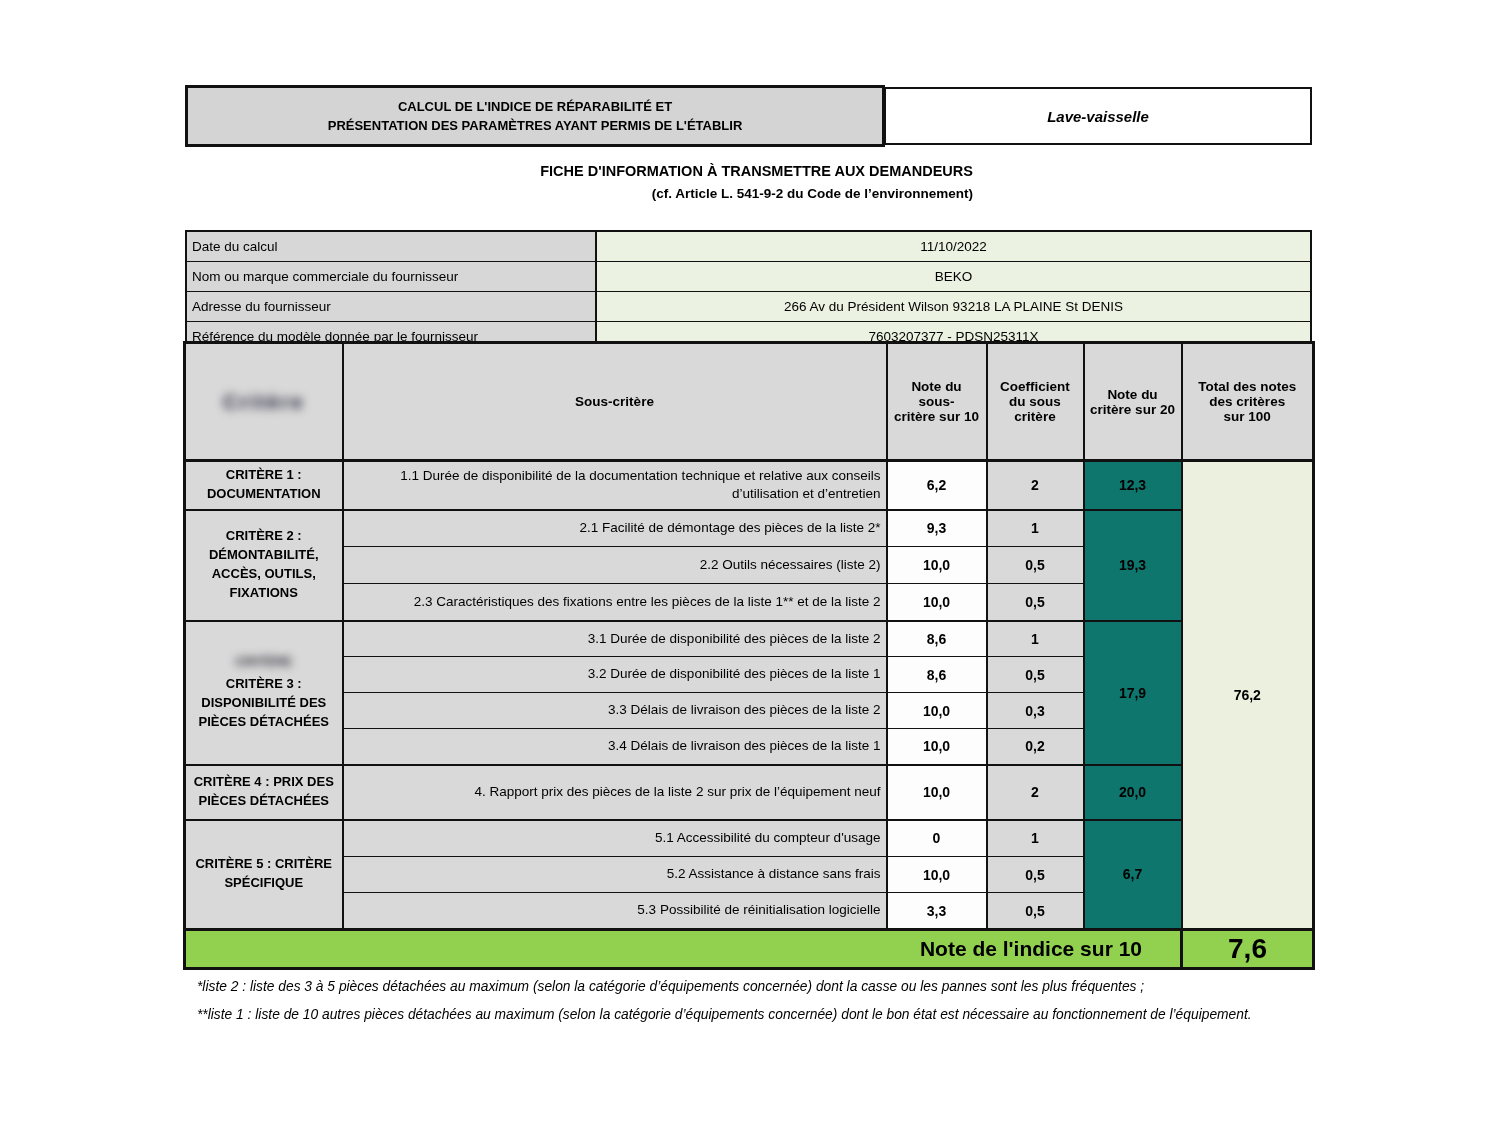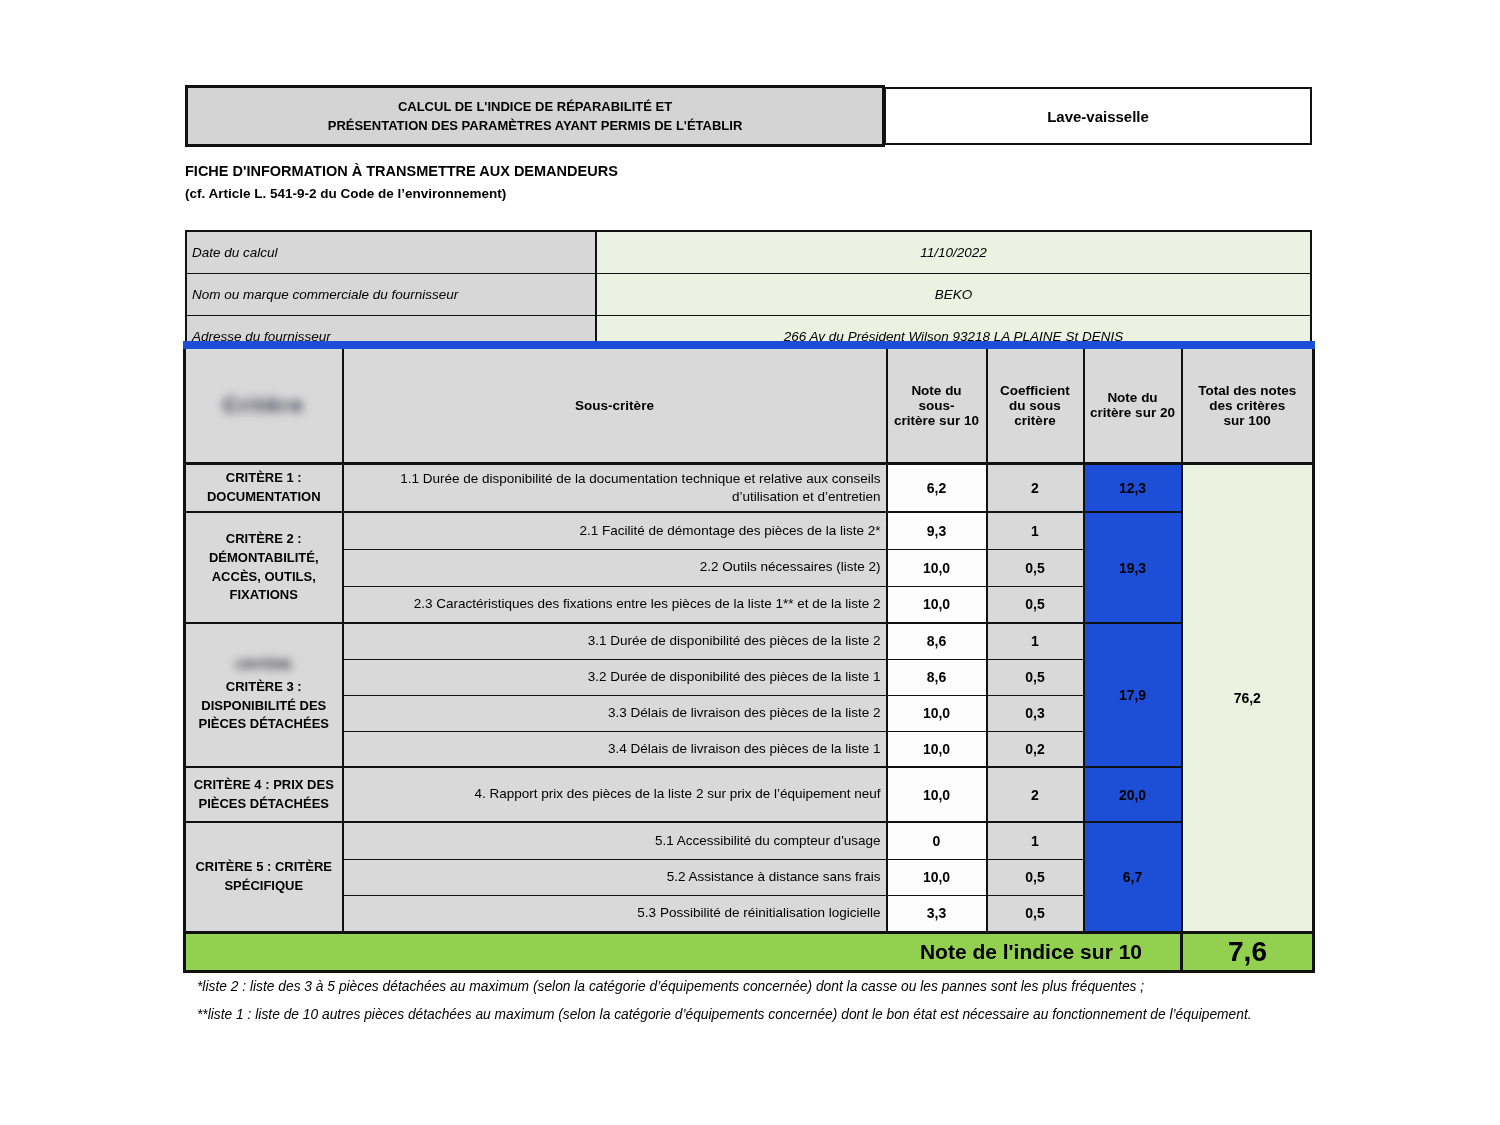--- a/index.html
+++ b/index.html
@@ -18,54 +18,54 @@
     width: 700px; height: 62px; background: #d4d4d4;
     border: 3px solid #111;
     display: flex; align-items: center; justify-content: center;
     font-weight: bold; font-size: 13px; line-height: 1.5; text-align: center;
     white-space: pre-line;
   }
   .product-box {
     flex: 1; height: 58px; margin-top: 2px; margin-left: -1px;
     border: 2px solid #111; background: #fff;
     display: flex; align-items: center; justify-content: center;
-    font-weight: bold; font-size: 15px;
-  }
-
-  
-  .subtitle { position: absolute; left: 185px; top: 163px; width: 800px; text-align: left; }
+    font-weight: bold; font-style: italic; font-size: 15px;
+  }
+
+  
+  .subtitle { position: absolute; left: 173px; top: 163px; width: 800px; text-align: right; }
   .subtitle .l1 { font-weight: bold; font-size: 14.5px; margin-bottom: 7px; }
   .subtitle .l2 { font-weight: bold; font-size: 13.5px; }
 
   
   .info-table { position: absolute; left: 185px; top: 230px; border-collapse: collapse; table-layout: fixed; width: 1127px; }
-  .info-table td { border: 1px solid #111; height: 21px; font-size: 13.5px; padding: 13px 5px; font-style: italic; }
+  .info-table td { border: 1px solid #111; height: 21px; font-size: 13.5px; padding: 7px 5px; }
   .info-table { border: 2px solid #111; }
   .info-table td.lbl { background: #d7d7d7; width: 410px; text-align: left; }
   .info-table td.val { background: #ecf2e2; text-align: center; border-left: 2px solid #111; }
 
   
   .main-table { position: absolute; left: 183px; top: 341px; border-collapse: collapse; table-layout: fixed; width: 1129px; border: 3px solid #111; }
   .main-table th, .main-table td {
     border-left: 2px solid #111; border-right: 2px solid #111;
     border-top: 1px solid #111; border-bottom: 1px solid #111;
     padding: 2px 5px; vertical-align: middle;
   }
   .main-table tr.head-row th {
     height: 118px; background: #d9d9d9; font-weight: bold; font-size: 13.5px;
-    text-align: center; border-top: 8px solid #1d4ed8; border-bottom: 3px solid #111;
+    text-align: center; border-top: 1px solid #1d4ed8; border-bottom: 3px solid #111;
   }
   .pre { white-space: pre-line; }
   .main-table tr.group-start td { border-top: 2px solid #111; }
   .h49 { height: 49px; } .h37 { height: 37px; } .h36 { height: 36px; } .h55 { height: 55px; }
   td.crit { background: #d9d9d9; font-weight: bold; font-size: 13px; text-align: center; line-height: 1.45; }
   td.sub  { background: #d9d9d9; font-size: 13.5px; text-align: right; padding-left: 7px; line-height: 1.35; }
   td.n10  { background: #fdfdfd; font-weight: bold; font-size: 14px; text-align: center; }
   td.cf   { background: #d9d9d9; font-weight: bold; font-size: 14px; text-align: center; }
-  td.n20  { background: #1d4ed8; font-weight: bold; font-size: 14px; text-align: center; }
+  td.n20  { background: #0f766e; font-weight: bold; font-size: 14px; text-align: center; }
   td.total{ background: #ebf1de; font-weight: bold; font-size: 14px; text-align: center; }
   tr.footer-row td { border: 3px solid #111; height: 38px; background: #92d050; }
   td.footer-label-cell { text-align: right; font-weight: bold; font-size: 21px; padding-right: 38px; }
   td.footer-score-cell { text-align: center; font-weight: bold; font-size: 28px; }
 
   
   .blurred {
     display: inline-block; filter: blur(5px); color: #1c1c34;
     font-weight: bold; font-size: 21px; letter-spacing: 2px;
   }

